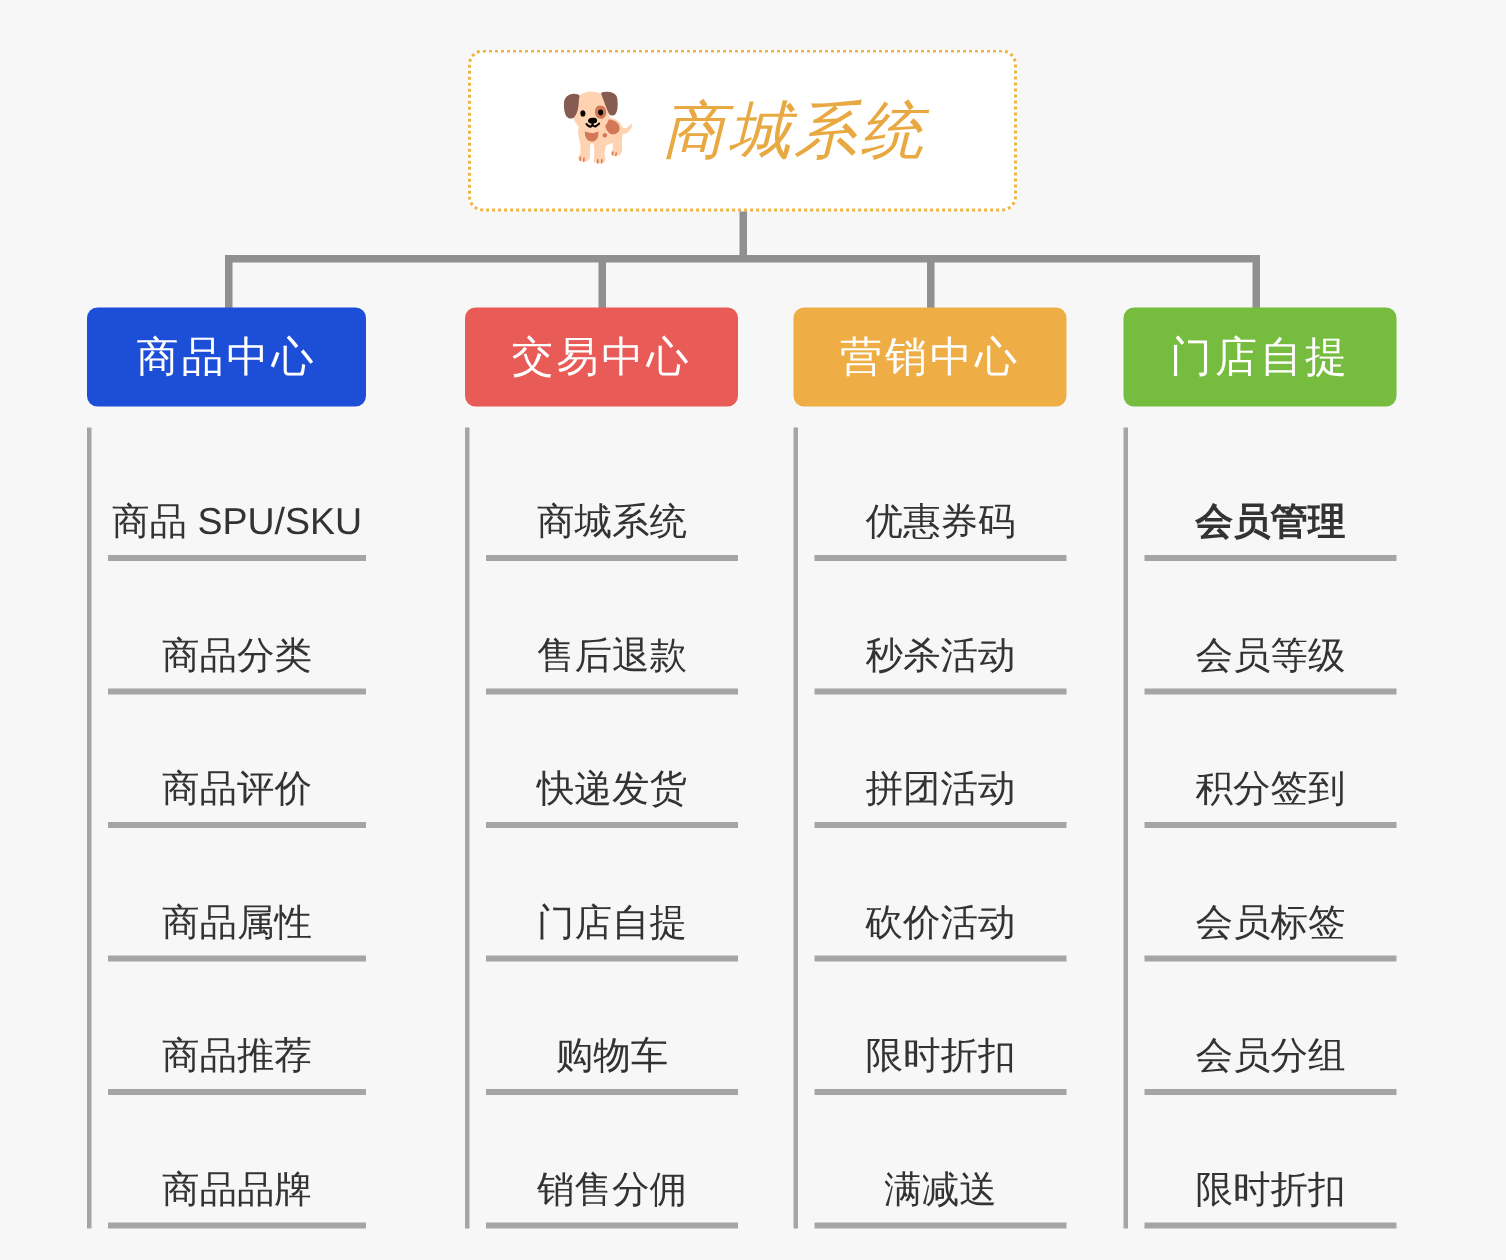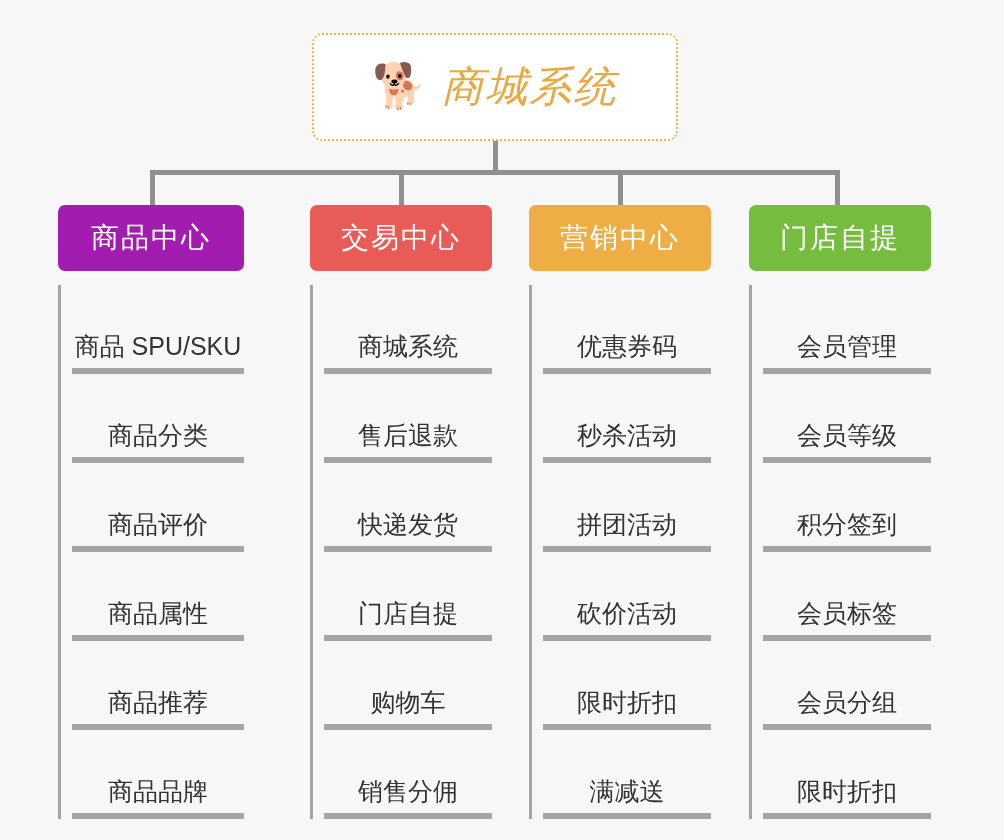--- a/index.html
+++ b/index.html
@@ -101,21 +101,21 @@
     top: 0;
     bottom: 0;
     width: 3px;
     background: #a5a5a5;
   }
 
   .leaf {
     position: relative;
     height: 89px;
     box-sizing: border-box;
-    border-bottom: 6px solid #c2410c;
+    border-bottom: 4px solid #c2410c;
     display: flex;
     align-items: flex-end;
     justify-content: center;
   }
   .leaf-label {
     font-size: 25px;
     color: #333333;
     line-height: 1;
     padding-bottom: 9px;
     white-space: nowrap;
@@ -143,21 +143,21 @@
   </div>
 
   <div class="conn conn-stem" style="background: rgb(144, 144, 144);"></div>
   <div class="conn conn-bus" style="background: rgb(144, 144, 144);"></div>
   <div class="conn conn-drop" style="left: 150px; background: rgb(144, 144, 144);"></div>
   <div class="conn conn-drop" style="left: 399px; background: rgb(144, 144, 144);"></div>
   <div class="conn conn-drop" style="left: 618px; background: rgb(144, 144, 144);"></div>
   <div class="conn conn-drop" style="left: 835px; background: rgb(144, 144, 144);"></div>
 
   <div class="column" id="col-0">
-    <div class="col-header" style="background: #a21caf;">商品中心</div>
+    <div class="col-header" style="background: #1d4ed8;">商品中心</div>
     <div class="col-body">
       <div class="trunk" style="background: rgb(165, 165, 165);"></div>
       <div class="leaf" style="border-bottom-color: rgb(165, 165, 165);">
           <span class="leaf-label">商品 SPU/SKU</span>
         </div>
       <div class="leaf" style="border-bottom-color: rgb(165, 165, 165);">
           <span class="leaf-label">商品分类</span>
         </div>
       <div class="leaf" style="border-bottom-color: rgb(165, 165, 165);">
           <span class="leaf-label">商品评价</span>
@@ -221,21 +221,21 @@
       <div class="leaf" style="border-bottom-color: rgb(165, 165, 165);">
           <span class="leaf-label">满减送</span>
         </div>
     </div>
   </div>
 
   <div class="column" id="col-3">
     <div class="col-header" style="background: rgb(118, 189, 63);">门店自提</div>
     <div class="col-body">
       <div class="trunk" style="background: rgb(165, 165, 165);"></div>
-      <div class="leaf" style="border-bottom-color: rgb(165, 165, 165);">
+      <div class="leaf" style="border-bottom-color: rgb(165, 165, 165); font-weight: bold;">
           <span class="leaf-label">会员管理</span>
         </div>
       <div class="leaf" style="border-bottom-color: rgb(165, 165, 165);">
           <span class="leaf-label">会员等级</span>
         </div>
       <div class="leaf" style="border-bottom-color: rgb(165, 165, 165);">
           <span class="leaf-label">积分签到</span>
         </div>
       <div class="leaf" style="border-bottom-color: rgb(165, 165, 165);">
           <span class="leaf-label">会员标签</span>

